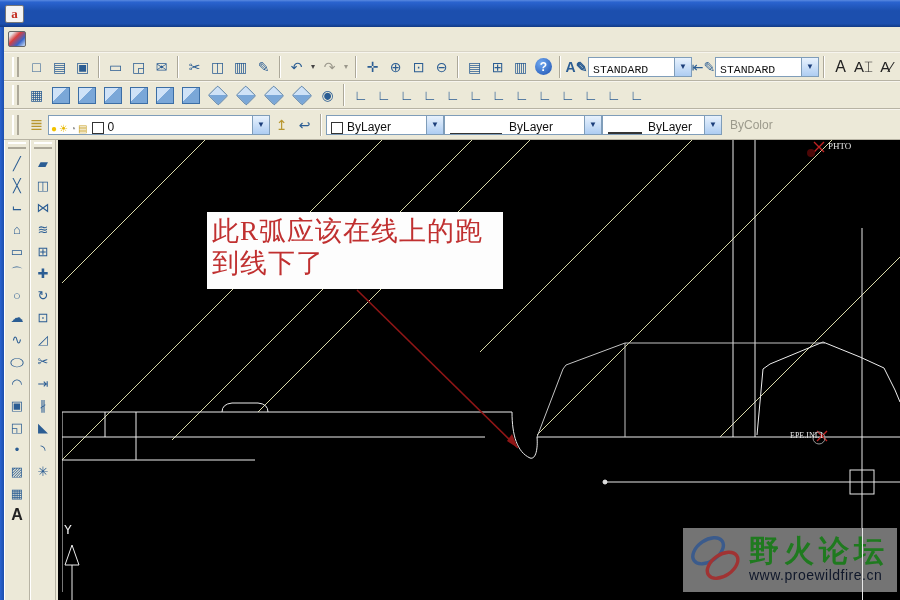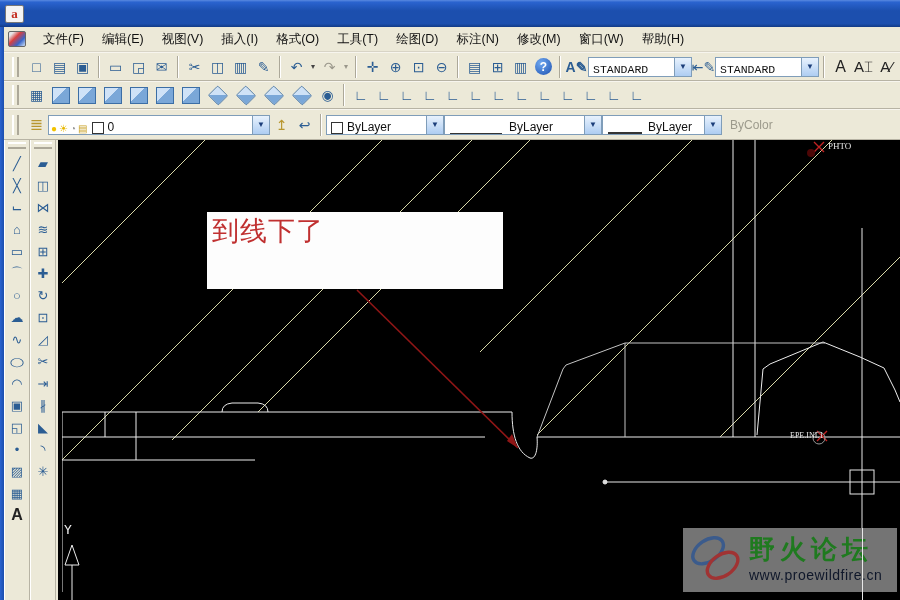--- a/index.html
+++ b/index.html
@@ -69,48 +69,35 @@
   #geom{position:absolute;left:4px;top:0;}
   #annotation{position:absolute;left:149px;top:72px;width:296px;height:77px;background:#fdfdfd;
     color:#c03030;font-family:"Liberation Serif","DejaVu Serif",serif;font-size:27px;
     line-height:32px;padding:3px 0 0 5px;box-sizing:border-box;letter-spacing:1px;white-space:nowrap;}
   .cadlabel{position:absolute;color:#e8e8e8;font-size:9px;font-family:Liberation Serif, serif;}
   #ucs-y{position:absolute;left:6px;top:382px;color:#eee;font-size:13px;font-family:"DejaVu Sans Mono",monospace;}
   
   #watermark{position:absolute;left:625px;top:388px;width:214px;height:64px;
     background:rgba(125,125,125,.93);display:flex;align-items:center;box-sizing:border-box;padding:2px 4px;}
   #wm-text{display:flex;flex-direction:column;align-items:flex-start;margin-left:4px;}
-  #wm-title{color:#1f7a1f;font-weight:bold;font-size:26px;letter-spacing:5px;line-height:30px;
-    font-family:Liberation Mono, monospace;}
+  #wm-title{color:#1f7a1f;font-weight:bold;font-size:30px;letter-spacing:5px;line-height:30px;
+    font-family:Liberation Sans, sans-serif;}
   #wm-url{color:#0f172a;font-size:14px;letter-spacing:.5px;line-height:18px;}
   #xhair-ext{position:absolute;left:804px;top:388px;width:1px;height:72px;background:#e8e8e8;}
 </style>
 </head>
 <body>
 
 <div id="titlebar">
   <span class="appicon">a</span>
 </div>
 <div id="winborder"></div>
 
 <div id="menubar">
   <span class="mdiicon"></span>
-  <span id="menu-items" style="display:flex;">
-      <span class="menu-item">文件(F)</span>
-      <span class="menu-item">编辑(E)</span>
-      <span class="menu-item">视图(V)</span>
-      <span class="menu-item">插入(I)</span>
-      <span class="menu-item">格式(O)</span>
-      <span class="menu-item">工具(T)</span>
-      <span class="menu-item">绘图(D)</span>
-      <span class="menu-item">标注(N)</span>
-      <span class="menu-item">修改(M)</span>
-      <span class="menu-item">窗口(W)</span>
-      <span class="menu-item">帮助(H)</span>
-    </span>
 </div>
 
 <div id="row1" class="tbrow">
   <span class="handle"></span>
   <span id="std-icons" style="display:flex;align-items:center;">
       <span class="tbtn">□</span>
       <span class="tbtn">▤</span>
       <span class="tbtn">▣</span>
       <span class="sep"></span>
       <span class="tbtn">▭</span>
@@ -316,20 +303,21 @@
       <circle cx="757" cy="298" r="6" fill="none" stroke="#999" stroke-width="1"></circle>
     </g>
 
     <g stroke="#ededed" stroke-width="1" fill="none">
       <line x1="10" y1="425" x2="10" y2="460"></line>
       <path d="M10,405 L3,425 L17,425 Z"></path>
     </g>
   </svg>
 
   <div id="annotation">
+    <div>此R弧应该在线上的跑</div>
     <div>到线下了</div>
   </div>
   <span class="cadlabel" style="left:770px;top:1px;">PHTO</span>
   <span class="cadlabel" style="left:732px;top:291px;font-size:8px;">EPE.INL1</span>
   <span id="ucs-y">Y</span>
 
   <div id="watermark">
     <svg width="58" height="58" viewBox="0 0 44 44">
       <g fill="none" stroke-width="2.6">
         <ellipse cx="16" cy="15" rx="13" ry="8" transform="rotate(-35 16 15)" stroke="#3b5b8c"></ellipse>

